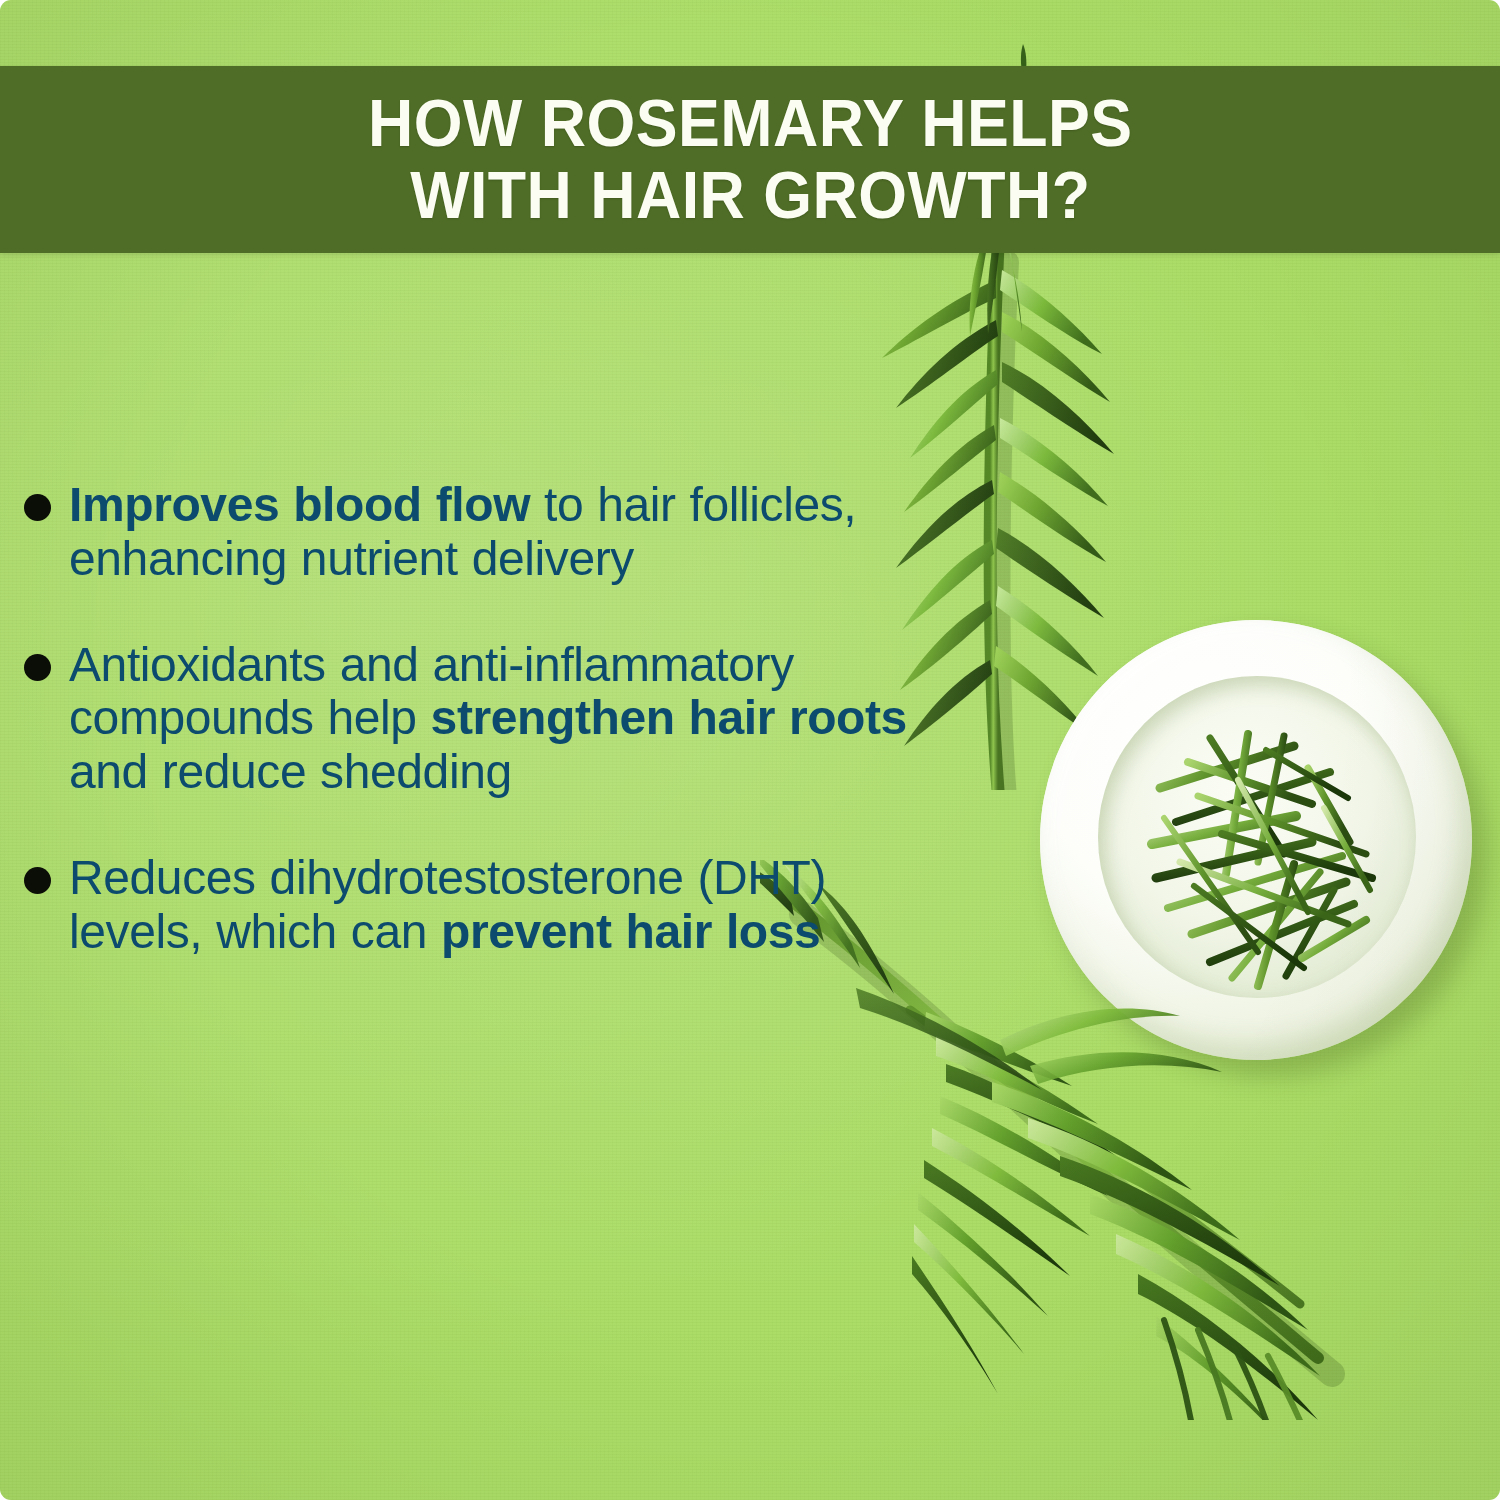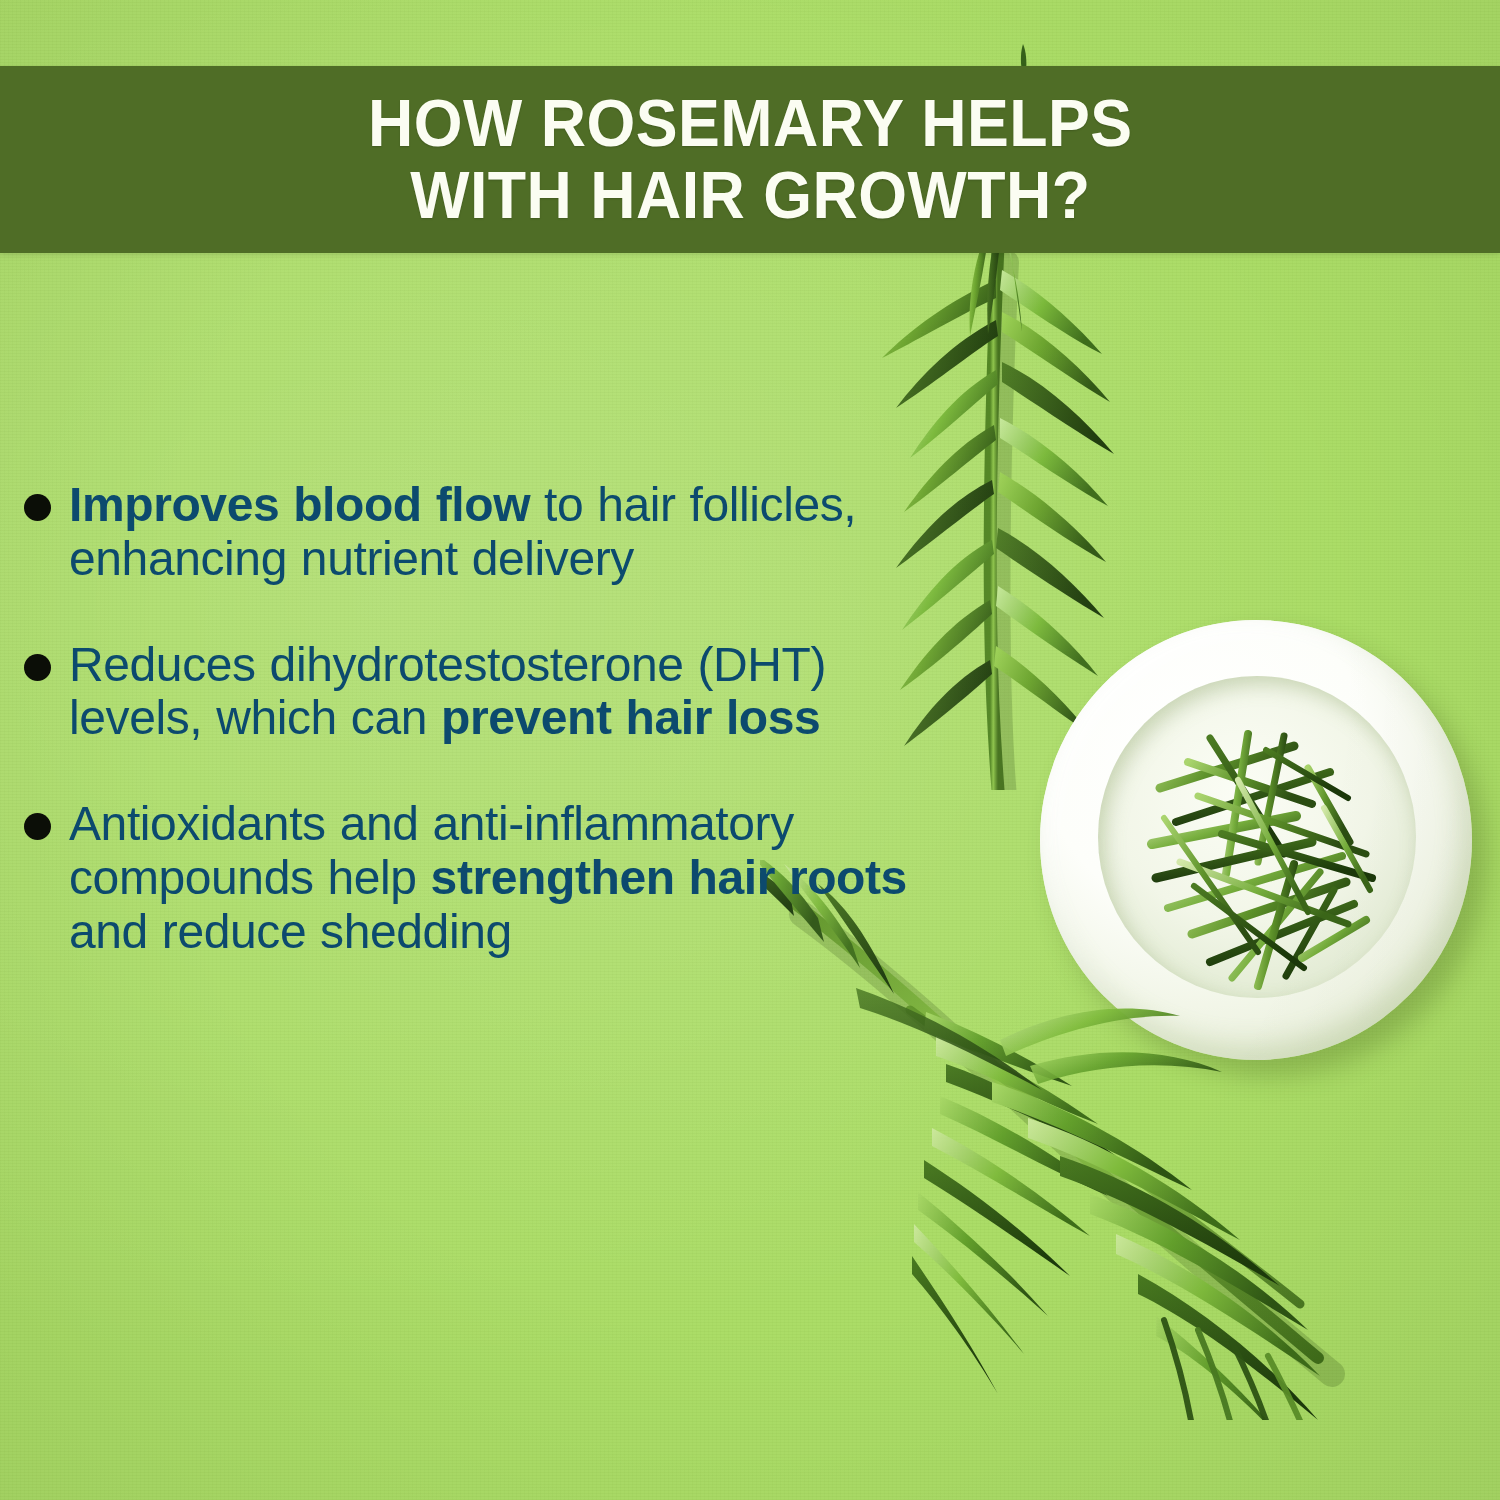--- a/index.html
+++ b/index.html
@@ -12,20 +12,21 @@
     font-family: "Liberation Sans", sans-serif;
     overflow: hidden;
   }
 
   #poster {
     position: relative;
     width: 1500px;
     height: 1500px;
     background: #a9dc63;
     overflow: hidden;
+    border-radius: 11px;
   }
 
   
   .bg-texture {
     position: absolute;
     inset: 0;
     background-image:
       repeating-linear-gradient(0deg, rgba(0,0,0,0.018) 0px, rgba(0,0,0,0.018) 1px, rgba(255,255,255,0.014) 1px, rgba(255,255,255,0.014) 3px),
       repeating-linear-gradient(90deg, rgba(0,0,0,0.012) 0px, rgba(0,0,0,0.012) 1px, rgba(255,255,255,0.010) 1px, rgba(255,255,255,0.010) 4px),
       radial-gradient(ellipse at 25% 40%, rgba(255,255,255,0.12) 0%, rgba(255,255,255,0) 62%);
@@ -324,23 +325,23 @@
 
   <div class="bullets">
 
     <div class="bullet-row">
       <span class="bullet-dot"></span>
       <div class="bullet-text"><b>Improves blood flow</b><span> to hair follicles, enhancing nutrient delivery</span></div>
     </div>
 
     <div class="bullet-row">
       <span class="bullet-dot"></span>
+      <div class="bullet-text"><span>Antioxidants and anti-inflammatory compounds help </span><b>strengthen hair roots</b><span> and reduce shedding</span></div>
+    </div>
+
+    <div class="bullet-row">
+      <span class="bullet-dot"></span>
       <div class="bullet-text"><span>Reduces dihydrotestosterone (DHT) levels, which can </span><b>prevent hair loss</b></div>
     </div>
 
-    <div class="bullet-row">
-      <span class="bullet-dot"></span>
-      <div class="bullet-text"><span>Antioxidants and anti-inflammatory compounds help </span><b>strengthen hair roots</b><span> and reduce shedding</span></div>
-    </div>
-
   </div>
 
 </div>
 
 </body></html>

